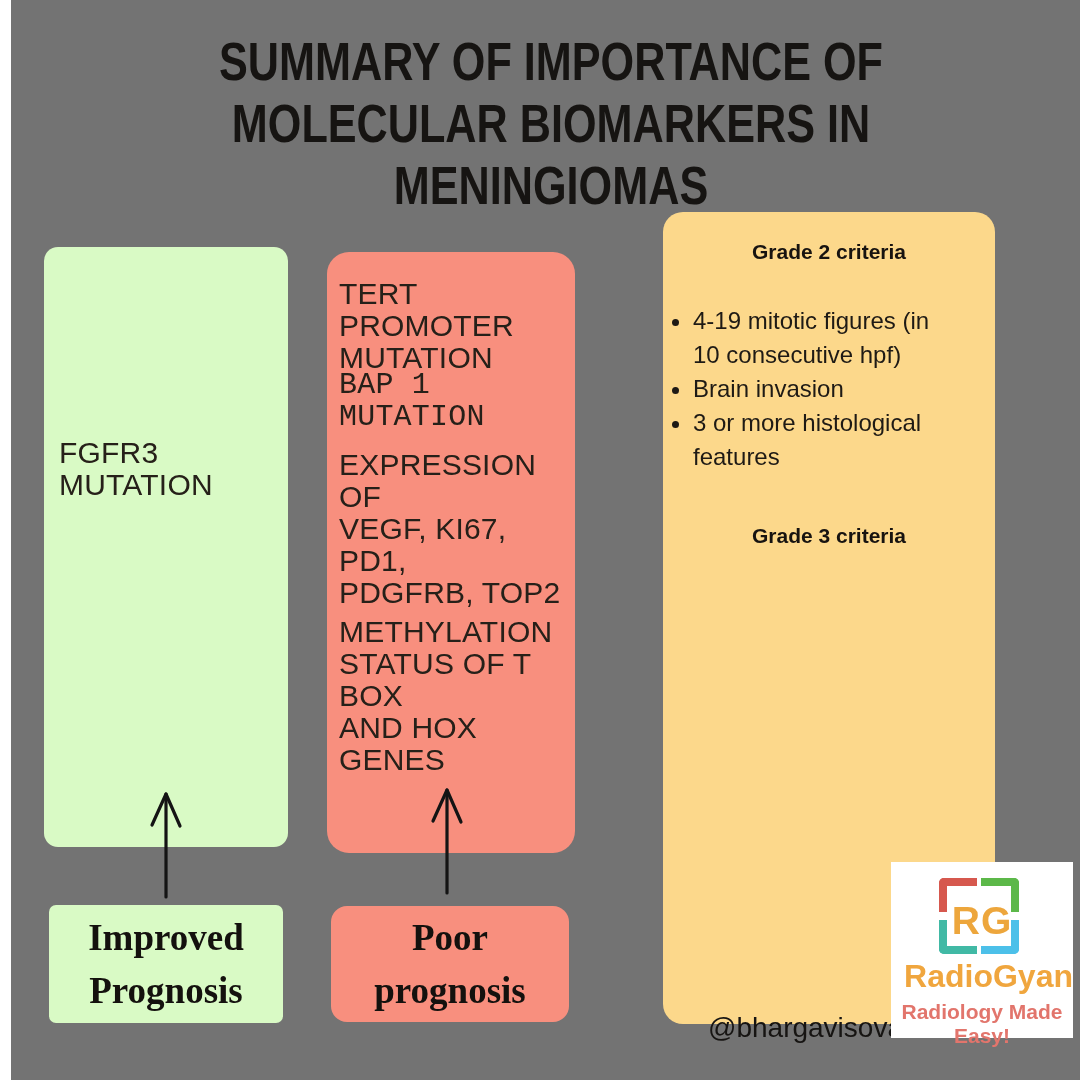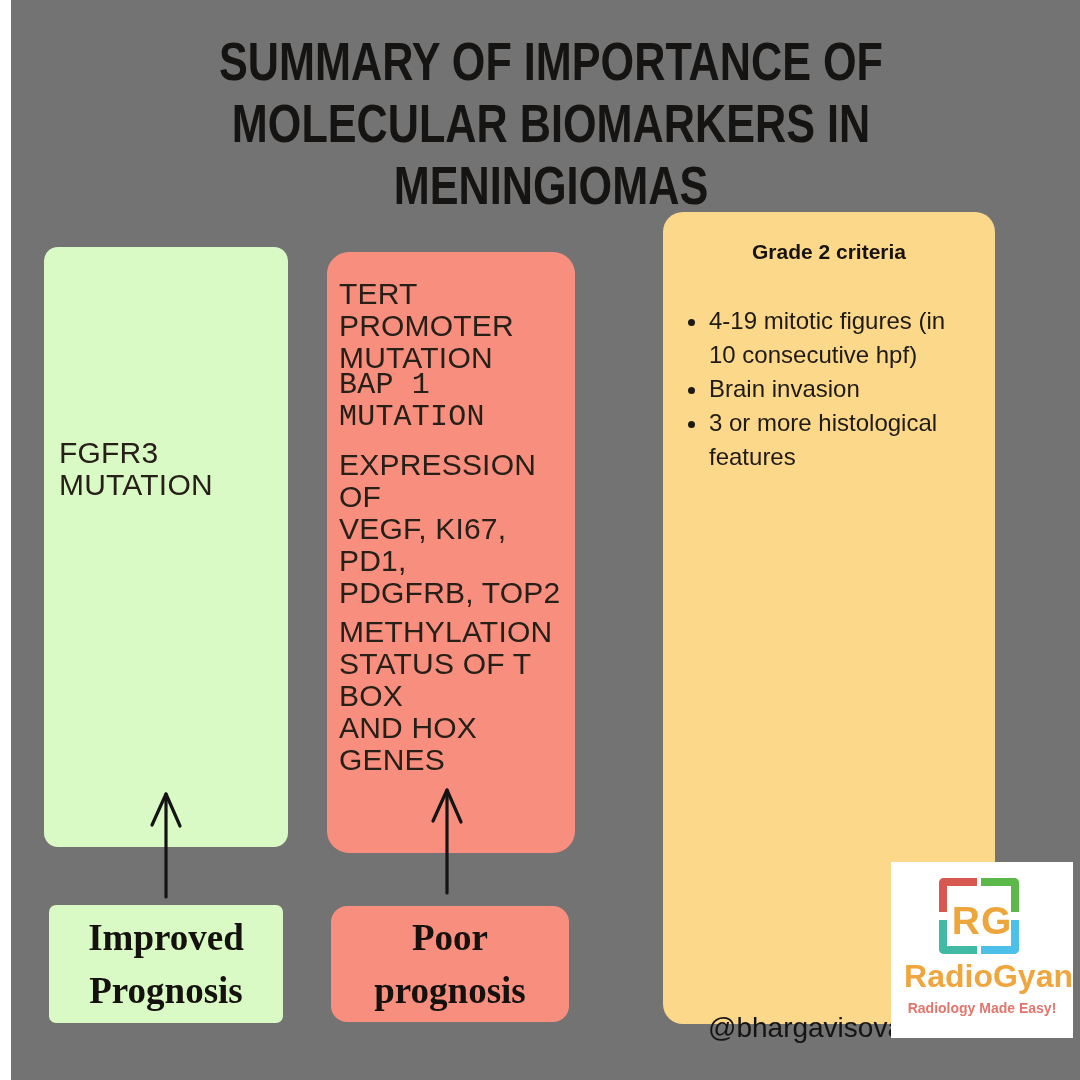--- a/index.html
+++ b/index.html
@@ -63,21 +63,21 @@
     font-weight: bold;
     font-size: 21px;
     color: #171310;
   }
   .heading-g2 { top: 28px; }
   .heading-g3 { top: 312px; }
   .criteria-list {
     position: absolute;
     left: 0; right: 6px;
     margin: 0;
-    padding-left: 46px;
+    padding-left: 30px;
     list-style: disc;
   }
   .list-g2 { top: 92px; }
   .list-g3 { top: 378px; }
   .criteria-list li {
     white-space: pre-line;
     font-size: 24px;
     line-height: 34px;
     color: #1e1a15;
   }
@@ -144,21 +144,21 @@
     left: 0; right: 0; top: 96px;
     text-align: right;
     font-weight: bold;
     font-size: 32px;
   }
   .logo-tagline {
     position: absolute;
     left: 0; right: 0; top: 138px;
     text-align: center;
     font-weight: bold;
-    font-size: 14px;
+    font-size: 21px;
   }
 </style>
 </head>
 <body>
 
 <div class="canvas" style="background-color: #737373; margin-left: 11px;">
 
   <div class="title pre">SUMMARY OF IMPORTANCE OF
 MOLECULAR BIOMARKERS IN
 MENINGIOMAS</div>
@@ -183,20 +183,21 @@
 
   <div class="panel panel-criteria" style="background-color: rgb(252, 216, 139);">
     <div class="criteria-heading heading-g2">Grade 2 criteria</div>
     <ul class="criteria-list list-g2">
         <li>4-19 mitotic figures (in
 10 consecutive hpf)</li>
         <li>Brain invasion</li>
         <li>3 or more histological
 features</li>
       </ul>
+    <div class="criteria-heading heading-g3">Grade 3 criteria</div>
   </div>
 
   <svg class="arrow arrow-left" width="40" height="115" viewBox="0 0 40 115">
     <path d="M20 8 L20 111" stroke="#141414" stroke-width="3.2" fill="none" stroke-linecap="round"></path>
     <path d="M6 39 L20 8 L34 40" stroke="#141414" stroke-width="3.2" fill="none" stroke-linecap="round" stroke-linejoin="round"></path>
   </svg>
   <svg class="arrow arrow-right" width="40" height="115" viewBox="0 0 40 115">
     <path d="M20 8 L20 111" stroke="#141414" stroke-width="3.2" fill="none" stroke-linecap="round"></path>
     <path d="M6 39 L20 8 L34 40" stroke="#141414" stroke-width="3.2" fill="none" stroke-linecap="round" stroke-linejoin="round"></path>
   </svg>

